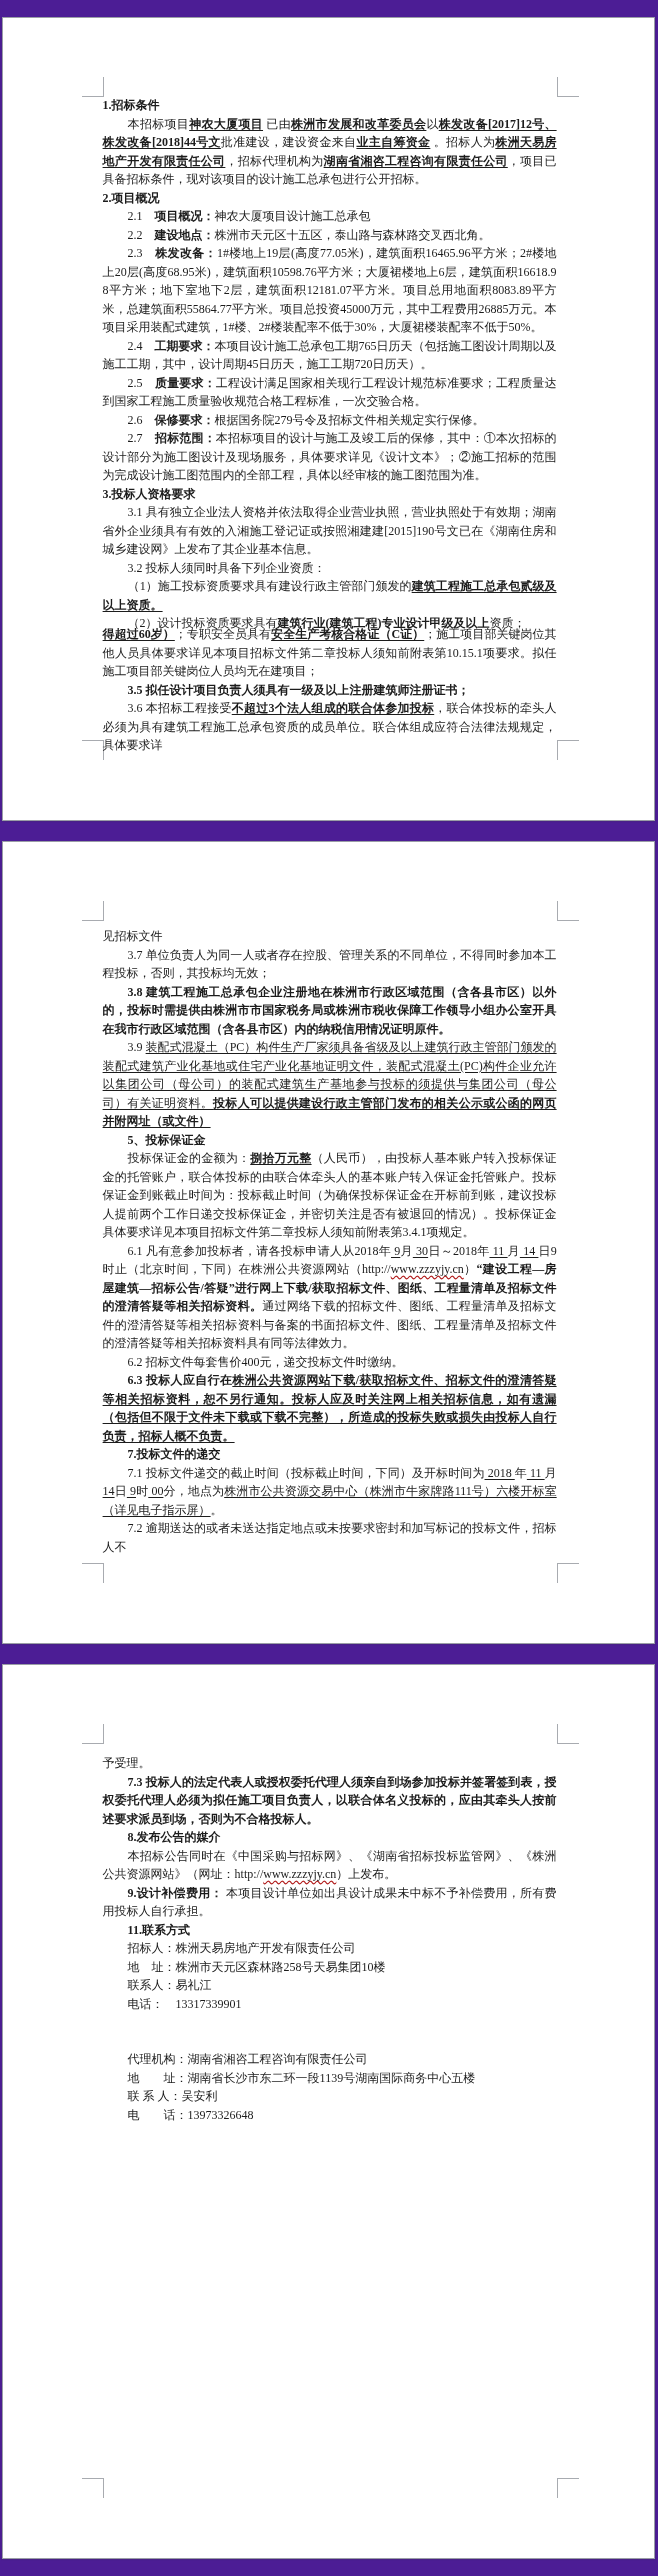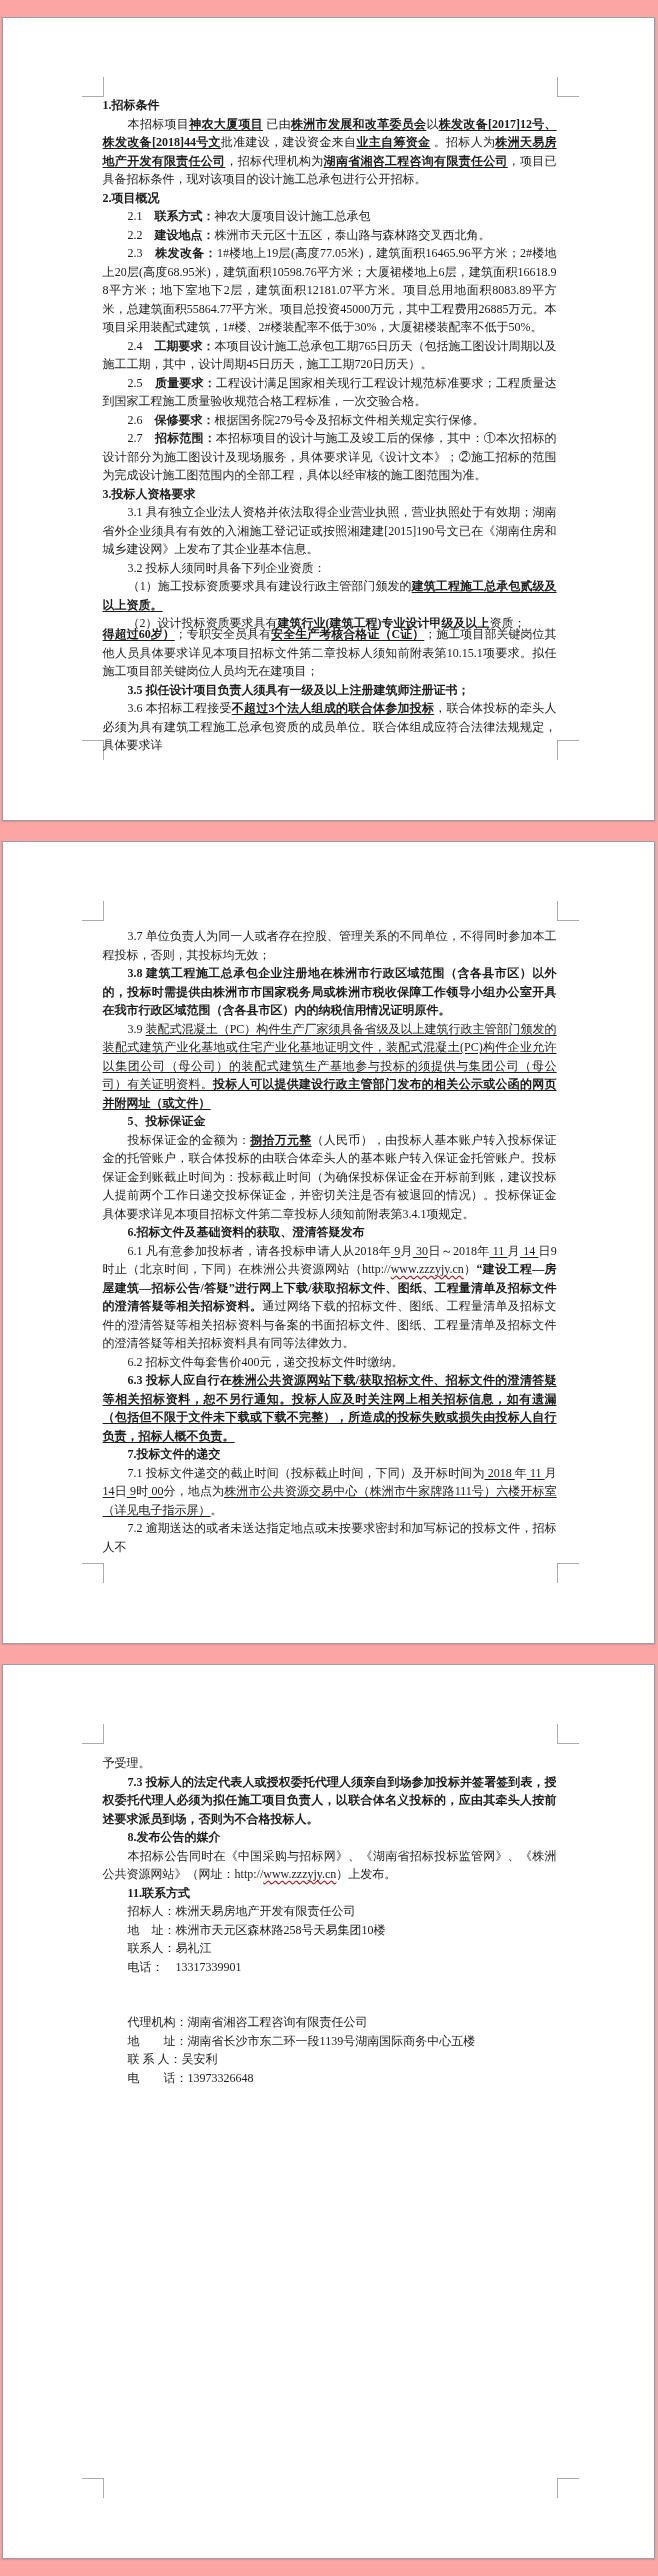--- a/index.html
+++ b/index.html
@@ -6,21 +6,21 @@
   html,body{margin:0;padding:0;}
   body{
     width:658px;
     background:#b6b9c0;
     font-family:"Liberation Serif","DejaVu Serif",serif;
   }
   .viewport{
     position:relative;
     width:658px;
     height:2576px;
-    background:#fca5a5;
+    background:#4c1d95;
     overflow:hidden;
   }
   .page{
     position:absolute;
     left:1.6px;
     width:653px;
     background:#ffffff;
     border:0.8px solid #9a9ea6;
     box-sizing:border-box;
     box-shadow:0 0.8px 1.6px rgba(60,63,70,.35);
@@ -61,21 +61,21 @@
 
   <div class="page page-1">
     <div class="mark tl"></div>
     <div class="mark tr"></div>
     <div class="mark bl"></div>
     <div class="mark br"></div>
     <div class="page-content">
         <p class="para"><span class="b">1.招标条件</span></p>
         <p class="para indent"><span>本招标项目</span><span class="b u">神农大厦项目</span><span> 已由</span><span class="b u">株洲市发展和改革委员会</span><span>以</span><span class="b u">株发改备[2017]12号、株发改备[2018]44号文</span><span>批准建设，建设资金来自</span><span class="b u">业主自筹资金</span><span> 。招标人为</span><span class="b u">株洲天易房地产开发有限责任公司</span><span>，招标代理机构为</span><span class="b u">湖南省湘咨工程咨询有限责任公司</span><span>，项目已具备招标条件，现对该项目的设计施工总承包进行公开招标。</span></p>
         <p class="para"><span class="b">2.项目概况</span></p>
-        <p class="para indent"><span>2.1　</span><span class="b">联系方式：</span><span>神农大厦项目设计施工总承包</span></p>
+        <p class="para indent"><span>2.1　</span><span class="b">项目概况：</span><span>神农大厦项目设计施工总承包</span></p>
         <p class="para indent"><span>2.2　</span><span class="b">建设地点：</span><span>株洲市天元区十五区，泰山路与森林路交叉西北角。</span></p>
         <p class="para indent"><span>2.3　</span><span class="b">株发改备：</span><span>1#楼地上19层(高度77.05米)，建筑面积16465.96平方米；2#楼地上20层(高度68.95米)，建筑面积10598.76平方米；大厦裙楼地上6层，建筑面积16618.98平方米；地下室地下2层，建筑面积12181.07平方米。项目总用地面积8083.89平方米，总建筑面积55864.77平方米。项目总投资45000万元，其中工程费用26885万元。本项目采用装配式建筑，1#楼、2#楼装配率不低于30%，大厦裙楼装配率不低于50%。</span></p>
         <p class="para indent"><span>2.4　</span><span class="b">工期要求：</span><span>本项目设计施工总承包工期765日历天（包括施工图设计周期以及施工工期，其中，设计周期45日历天，施工工期720日历天）。</span></p>
         <p class="para indent"><span>2.5　</span><span class="b">质量要求：</span><span>工程设计满足国家相关现行工程设计规范标准要求；工程质量达到国家工程施工质量验收规范合格工程标准，一次交验合格。</span></p>
         <p class="para indent"><span>2.6　</span><span class="b">保修要求：</span><span>根据国务院279号令及招标文件相关规定实行保修。</span></p>
         <p class="para indent"><span>2.7　</span><span class="b">招标范围：</span><span>本招标项目的设计与施工及竣工后的保修，其中：①本次招标的设计部分为施工图设计及现场服务，具体要求详见《设计文本》；②施工招标的范围为完成设计施工图范围内的全部工程，具体以经审核的施工图范围为准。</span></p>
         <p class="para"><span class="b">3.投标人资格要求</span></p>
         <p class="para indent"><span>3.1 具有独立企业法人资格并依法取得企业营业执照，营业执照处于有效期；湖南省外企业须具有有效的入湘施工登记证或按照湘建建[2015]190号文已在《湖南住房和城乡建设网》上发布了其企业基本信息。</span></p>
         <p class="para indent"><span>3.2 投标人须同时具备下列企业资质：</span></p>
         <p class="para indent"><span>（1）施工投标资质要求具有建设行政主管部门颁发的</span><span class="b u">建筑工程施工总承包贰级及以上资质。</span></p>
@@ -85,45 +85,46 @@
         <p class="para indent"><span>3.6 本招标工程接受</span><span class="b u">不超过3个法人组成的联合体参加投标</span><span>，联合体投标的牵头人必须为具有建筑工程施工总承包资质的成员单位。联合体组成应符合法律法规规定，具体要求详</span></p>
       </div>
   </div>
 
   <div class="page page-2">
     <div class="mark tl"></div>
     <div class="mark tr"></div>
     <div class="mark bl"></div>
     <div class="mark br"></div>
     <div class="page-content">
+        <p class="para"><span>见招标文件</span></p>
         <p class="para indent"><span>3.7 单位负责人为同一人或者存在控股、管理关系的不同单位，不得同时参加本工程投标，否则，其投标均无效；</span></p>
         <p class="para indent"><span class="b">3.8 </span><span class="b">建筑工程施工总承包企业注册地在株洲市行政区域范围（含各县市区）以外的，投标时需提供由株洲市市国家税务局或株洲市税收保障工作领导小组办公室开具在我市行政区域范围（含各县市区）内的纳税信用情况证明原件。</span></p>
         <p class="para indent"><span>3.9 </span><span class="u">装配式混凝土（PC）构件生产厂家须具备省级及以上建筑行政主管部门颁发的装配式建筑产业化基地或住宅产业化基地证明文件，装配式混凝土(PC)构件企业允许以集团公司（母公司）的装配式建筑生产基地参与投标的须提供与集团公司（母公司）有关证明资料。</span><span class="b u">投标人可以提供建设行政主管部门发布的相关公示或公函的网页并附网址（或文件）</span></p>
         <p class="para indent"><span class="b">5、投标保证金</span></p>
         <p class="para indent"><span>投标保证金的金额为：</span><span class="b u">捌拾万元整</span><span>（人民币），由投标人基本账户转入投标保证金的托管账户，联合体投标的由联合体牵头人的基本账户转入保证金托管账户。投标保证金到账截止时间为：投标截止时间（为确保投标保证金在开标前到账，建议投标人提前两个工作日递交投标保证金，并密切关注是否有被退回的情况）。投标保证金具体要求详见本项目招标文件第二章投标人须知前附表第3.4.1项规定。</span></p>
-        <p class="para indent"><span class="b">6.招标文件及基础资料的获取、澄清答疑发布</span></p>
         <p class="para indent"><span>6.1 凡有意参加投标者，请各投标申请人从2018年</span><span class="u"> 9</span><span>月</span><span class="u"> 30</span><span>日～2018年</span><span class="u"> 11 </span><span>月</span><span class="u"> 14 </span><span>日9时止（北京时间，下同）在株洲公共资源网站（http://</span><span class="wavy">www.zzzyjy.cn</span><span>）</span><span class="b">“建设工程—房屋建筑—招标公告/答疑”进行网上下载/获取招标文件、图纸、工程量清单及招标文件的澄清答疑等相关招标资料。</span><span>通过网络下载的招标文件、图纸、工程量清单及招标文件的澄清答疑等相关招标资料与备案的书面招标文件、图纸、工程量清单及招标文件的澄清答疑等相关招标资料具有同等法律效力。</span></p>
         <p class="para indent"><span>6.2 招标文件每套售价400元，递交投标文件时缴纳。</span></p>
         <p class="para indent"><span class="b">6.3 投标人应自行在</span><span class="b u">株洲公共资源网站下载/获取招标文件、招标文件的澄清答疑等相关招标资料，恕不另行通知。投标人应及时关注网上相关招标信息，如有遗漏（包括但不限于文件未下载或下载不完整），所造成的投标失败或损失由投标人自行负责，招标人概不负责。</span></p>
         <p class="para indent"><span class="b">7.投标文件的递交</span></p>
         <p class="para indent"><span>7.1 投标文件递交的截止时间（投标截止时间，下同）及开标时间为</span><span class="u"> 2018 </span><span>年</span><span class="u"> 11 </span><span>月</span><span class="u"> 14</span><span>日</span><span class="u"> 9</span><span>时</span><span class="u"> 00</span><span>分，地点为</span><span class="u">株洲市公共资源交易中心（株洲市牛家牌路111号）六楼开标室（详见电子指示屏）</span><span>。</span></p>
         <p class="para indent"><span>7.2 逾期送达的或者未送达指定地点或未按要求密封和加写标记的投标文件，招标人不</span></p>
       </div>
   </div>
 
   <div class="page page-3">
     <div class="mark tl"></div>
     <div class="mark tr"></div>
     <div class="mark bl"></div>
     <div class="mark br"></div>
     <div class="page-content">
         <p class="para"><span>予受理。</span></p>
         <p class="para indent"><span class="b">7.3 投标人的法定代表人或授权委托代理人须亲自到场参加投标并签署签到表，授权委托代理人必须为拟任施工项目负责人，以联合体名义投标的，应由其牵头人按前述要求派员到场，否则为不合格投标人。</span></p>
         <p class="para indent"><span class="b">8.发布公告的媒介</span></p>
         <p class="para indent"><span>本招标公告同时在《中国采购与招标网》、《湖南省招标投标监管网》、《株洲公共资源网站》（网址：http://</span><span class="wavy">www.zzzyjy.cn</span><span>）上发布。</span></p>
+        <p class="para indent"><span class="b">9.设计补偿费用：</span><span> 本项目设计单位如出具设计成果未中标不予补偿费用，所有费用投标人自行承担。</span></p>
         <p class="para indent"><span class="b">11.联系方式</span></p>
         <p class="para indent"><span>招标人：株洲天易房地产开发有限责任公司</span></p>
         <p class="para indent"><span>地　址：株洲市天元区森林路258号天易集团10楼</span></p>
         <p class="para indent"><span>联系人：易礼江</span></p>
         <p class="para indent"><span>电话：　13317339901</span></p>
         <p class="para blank"><span></span></p>
         <p class="para blank"><span></span></p>
         <p class="para indent"><span>代理机构：湖南省湘咨工程咨询有限责任公司</span></p>
         <p class="para indent"><span>地　　址：湖南省长沙市东二环一段1139号湖南国际商务中心五楼</span></p>
         <p class="para indent"><span>联 系 人：吴安利</span></p>

